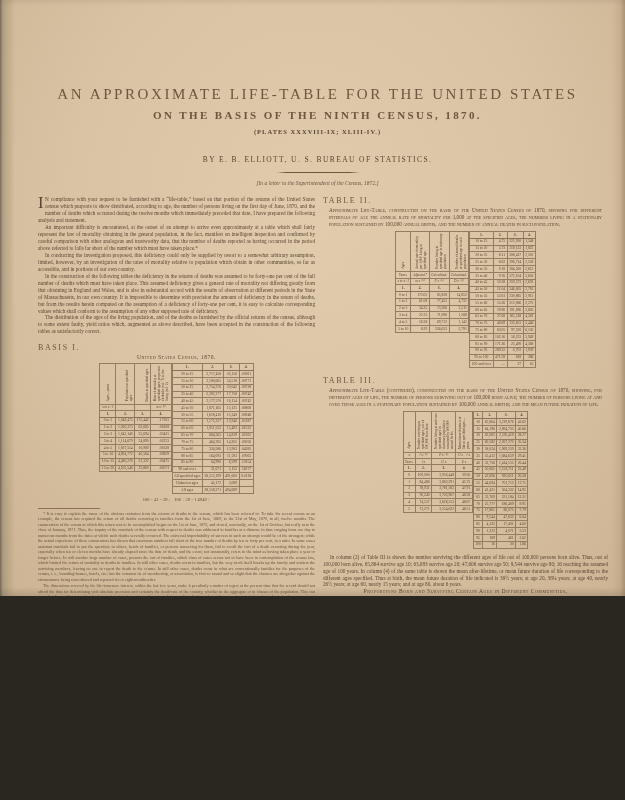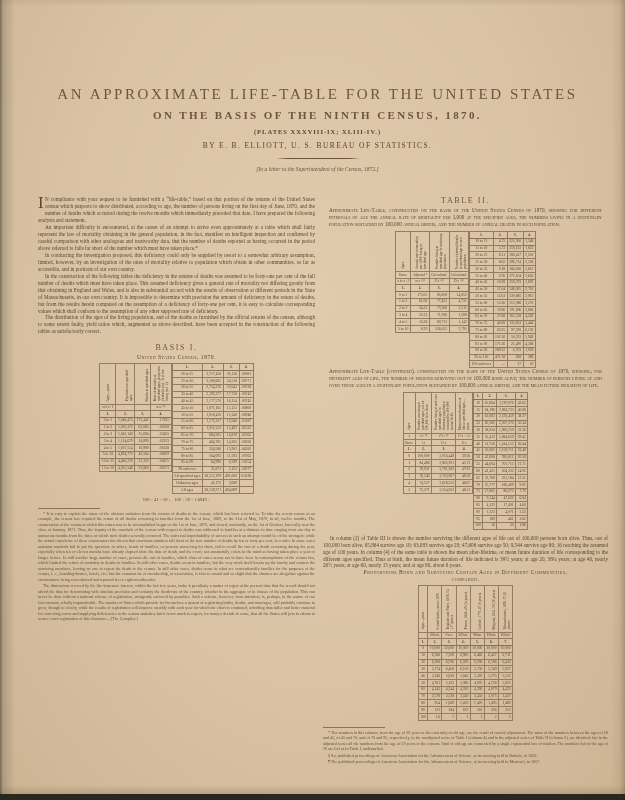--- a/index.html
+++ b/index.html
@@ -1,43 +1,43 @@
 <!DOCTYPE html>
 <html><head>
 <meta charset="utf-8">
 <style>
   html,body { margin:0; padding:0; background:#2a2620; }
   .page {
-    position:relative; width:625px; height:794px; overflow:hidden;
+    position:relative; width:625px; height:596px; overflow:hidden;
     font-family:"Liberation Serif","DejaVu Serif",serif;
     color:#5a4632;
     background:
       linear-gradient(90deg, rgba(58,54,44,.6) 0px, rgba(125,112,90,.38) 3px, rgba(0,0,0,0) 15px),
       linear-gradient(270deg, rgba(118,94,68,.42) 0px, rgba(160,135,105,.22) 5px, rgba(0,0,0,0) 14px),
       linear-gradient(0deg, rgba(92,72,50,.22) 0px, rgba(0,0,0,0) 9px),
       linear-gradient(180deg, rgba(92,72,50,.10) 0px, rgba(0,0,0,0) 6px),
       radial-gradient(ellipse at 50% 38%, #e0cbac 0%, #d9c3a4 55%, #ccb493 100%);
   }
   .masthead { position:absolute; left:30px; right:20px; top:86px; text-align:center; }
   .title    { font-size:15px; letter-spacing:2.6px; color:#6e553e; margin:0; font-weight:normal; white-space:nowrap; }
   .subtitle { font-size:11px; letter-spacing:2.4px; color:#6e553e; margin:6px 0 0 0; font-weight:bold; white-space:nowrap; }
   .plates   { font-size:6.5px; font-weight:bold; letter-spacing:1px; margin-top:7px; }
-  .byline   { font-size:7.5px; letter-spacing:1.4px; margin-top:6px; }
+  .byline   { font-size:7.5px; letter-spacing:1.4px; margin-top:20px; }
   .divider  { width:120px; height:3px; margin:7px auto 0 auto;
               background: radial-gradient(ellipse 58px 1.4px at center, #6e553e 0%, #6e553e 55%, transparent 72%); }
   .letternote { font-size:5.6px; font-style:italic; margin-top:6px; color:#6a5340; }
 
   .col-left  { position:absolute; left:38px;  top:196px; width:277px; }
   .col-right { position:absolute; left:323px; top:196px; width:285px; }
 
   .para { font-size:5.2px; line-height:1.34; text-align:justify; text-indent:7px; margin:0; }
   .para.first { text-indent:0; }
   .dropcap { float:left; font-size:16.5px; line-height:14px; padding:0 1.5px 0 0; color:#5a4632; }
 
-  .theading  { text-align:center; font-size:8px; letter-spacing:1.6px; margin:8px 0 2px 0; color:#6e553e; }
+  .theading  { font-size:8px; letter-spacing:1.6px; margin:8px 0 2px 0; color:#6e553e; }
   .tcaption  { text-align:center; font-size:5.6px; font-variant:small-caps; letter-spacing:.5px; margin:0 0 3px 0; }
   .tcaption-just { text-align:justify; font-size:5.2px; line-height:1.35; font-variant:small-caps; margin:0 6px 3px 6px; }
 
   .tblock { display:flex; justify-content:center; align-items:flex-start; gap:0; }
   table.dt { border-collapse:collapse; font-size:3.7px; line-height:1.25; color:#5a4632;
              border:0.8px solid #8a7158; }
   table.dt th, table.dt td { border:0.5px solid #947c60; padding:0.6px 1.5px; text-align:right;
                              font-weight:normal; vertical-align:bottom; }
   table.dt td:first-child, table.dt th:first-child { text-align:center; }
   table.dt .numrow td { text-align:center; font-weight:bold; border-bottom:0.8px solid #8a7158; }
@@ -464,20 +464,21 @@
             <tr>
               <td>100 and over</td>
               <td>—</td>
               <td>27</td>
               <td>16</td>
             </tr>
           </tbody>
       </table>
     </div>
 
+    <div class="theading">TABLE III.</div>
     <div class="tcaption-just">Approximate Life-Table (continued), constructed on the basis of the United States Census of 1870, showing, for different ages of life, the number of persons surviving out of 100,000 born alive; the number of persons living at and over those ages in a stationary population sustained by 100,000 annual births; and the mean future duration of life.</div>
 
     <div class="tblock">
       <table class="dt">
         <thead>
           <tr>
             <th class="roth"><span class="rot">Ages.</span></th>
             <th class="roth"><span class="rot">Number surviving at specified ages, out of 100,000 born alive.</span></th>
             <th class="roth"><span class="rot">Number living at and over specified ages in stationary population sustained by 100,000 annual births.</span></th>
             <th class="roth"><span class="rot">Mean future duration of life at specified ages—years.</span></th>

